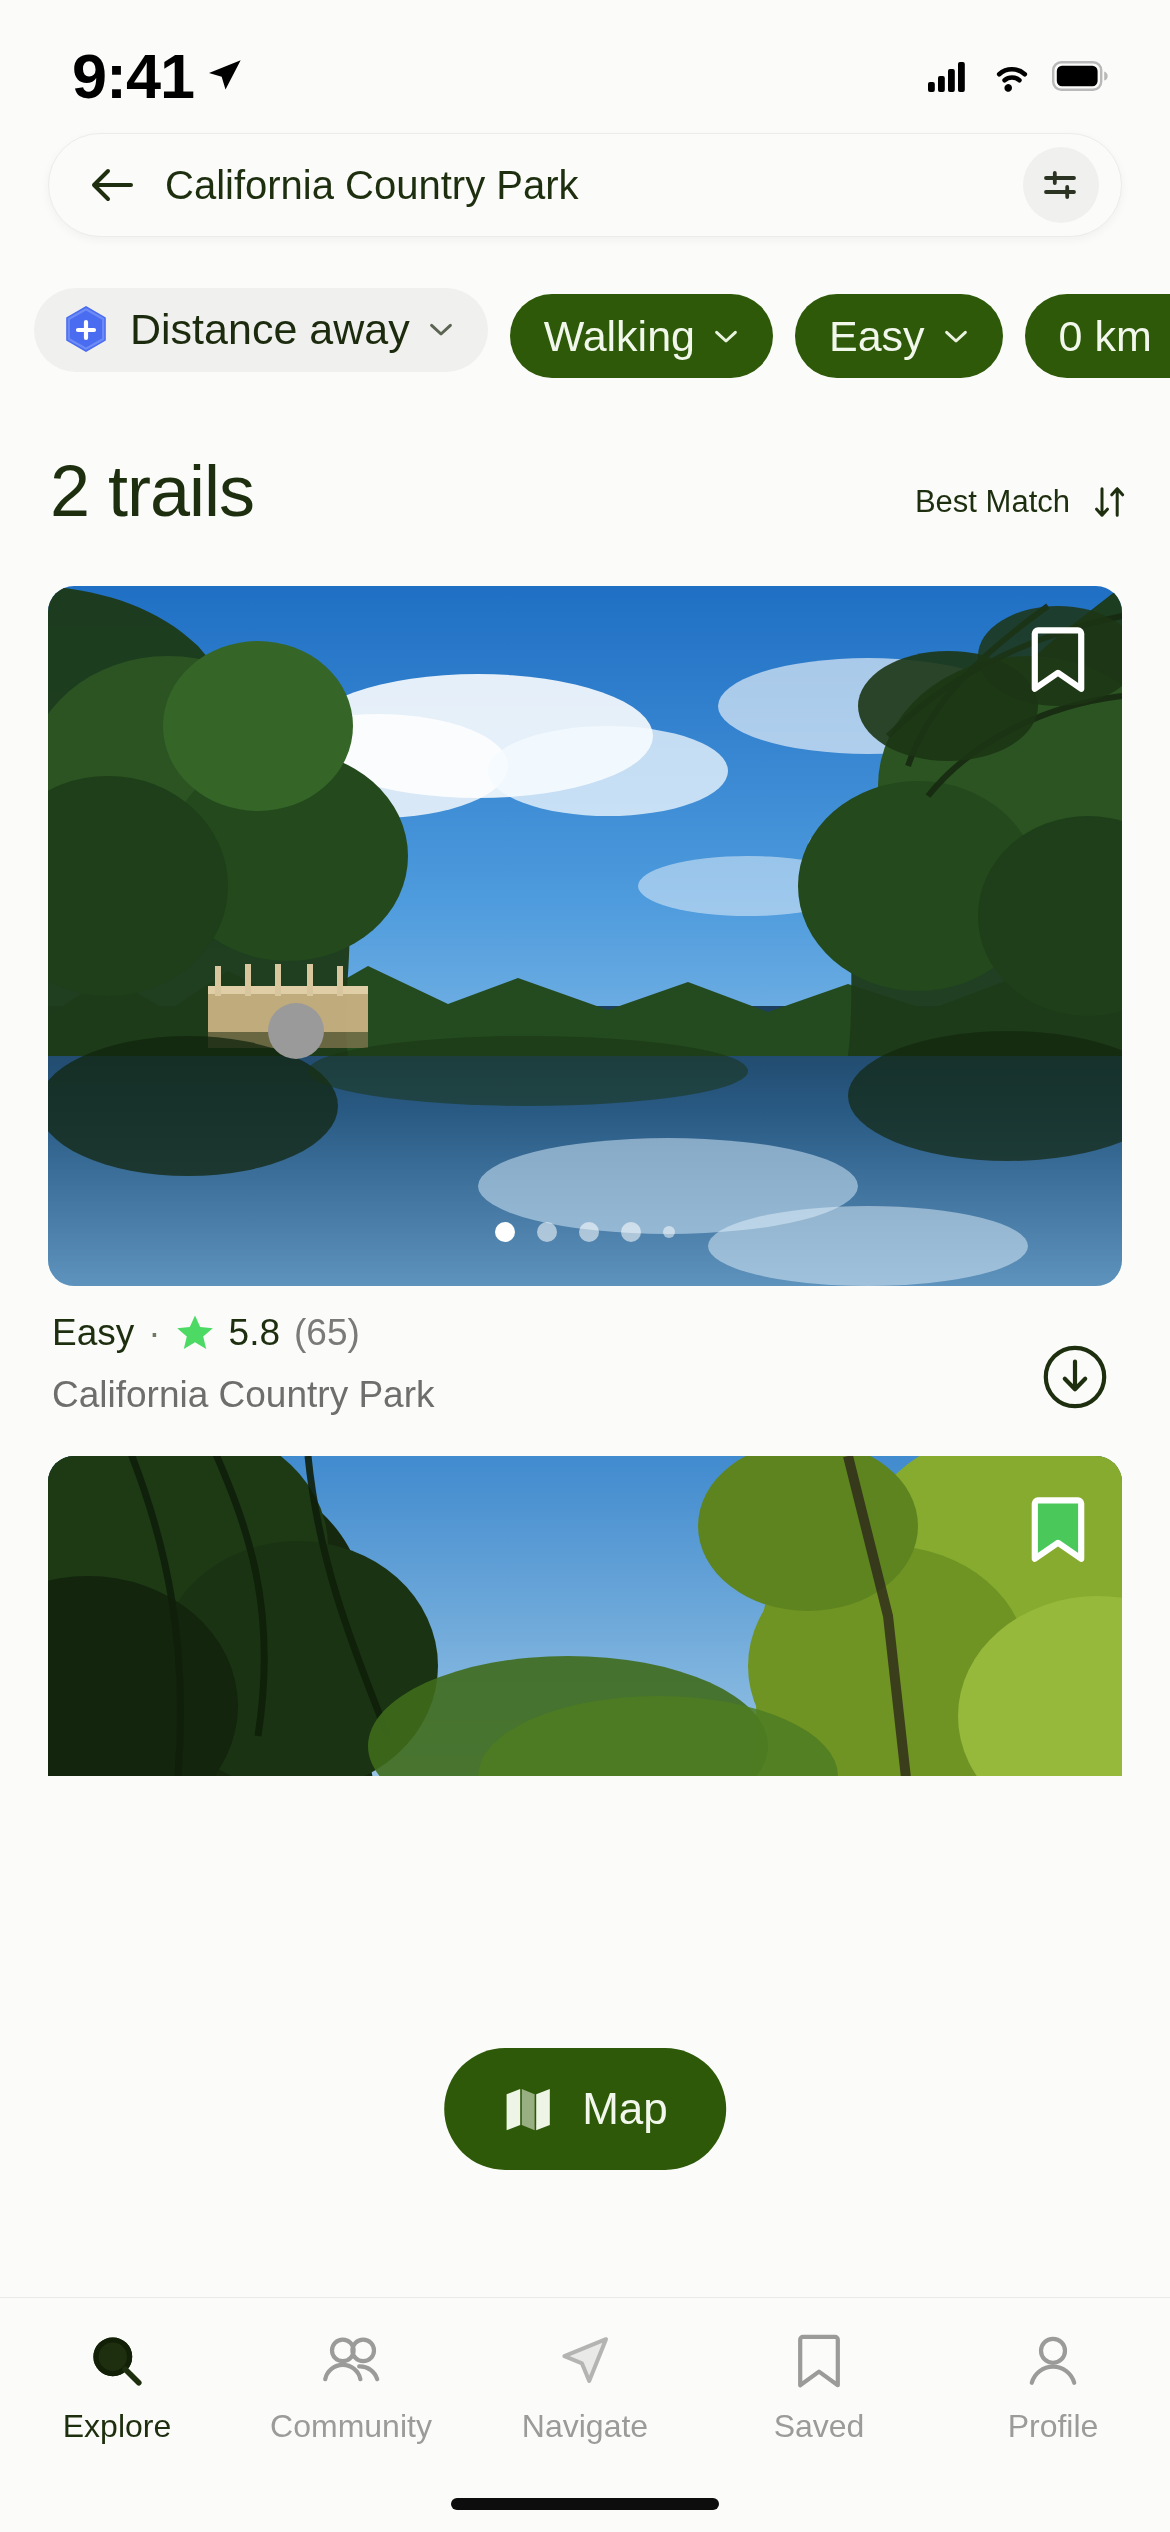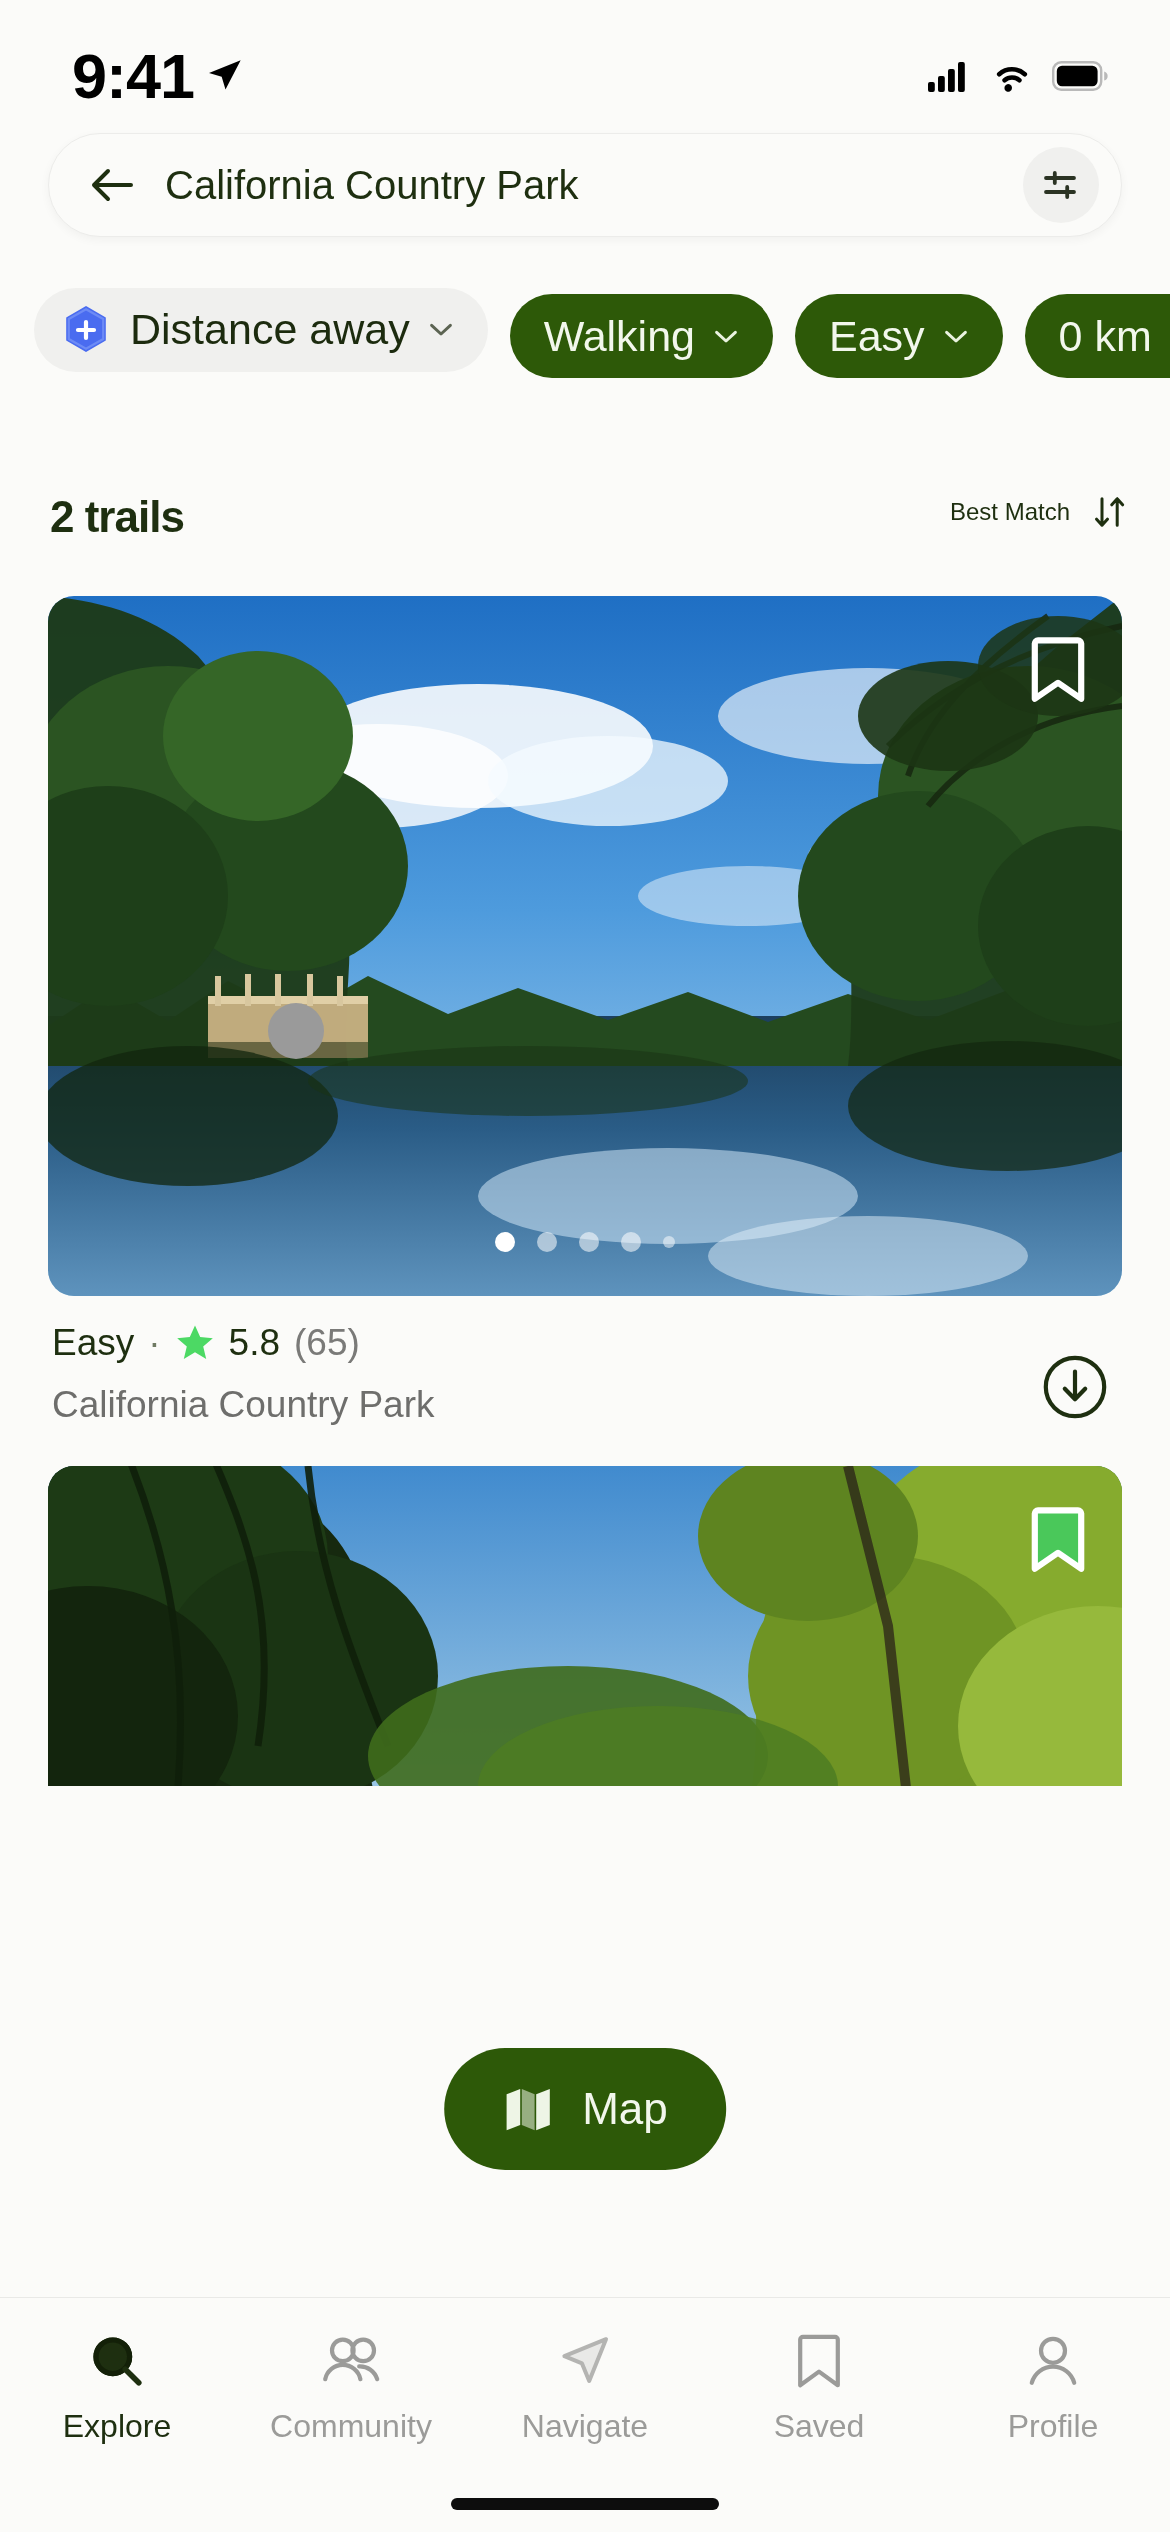--- a/index.html
+++ b/index.html
@@ -54,23 +54,23 @@
   .chip.neutral { background:#f0f0ee; color:#1c2b0e; padding-left:26px; }
   .chip.active  { background:#2d5908; color:#f2f7ec;margin-top:13px; }
   .hexbadge { width:52px; height:52px; flex:0 0 auto; }
   .chev { width:26px; height:15px; flex:0 0 auto; }
 
   
   .results-header {
     display:flex; align-items:flex-end; justify-content:space-between;
     padding:0 40px 0 50px; margin-top:72px;
   }
-  .results-count { font-size:44px; font-weight:700; color:#1e2f10; letter-spacing:-1px;margin-top:42px; }
+  .results-count { font-size:72px; font-weight:400; color:#1e2f10; letter-spacing:-1px; }
   .sort-ctl { display:flex; align-items:center; gap:20px; padding-bottom:10px; }
-  .sort-label { font-size:24px; color:#1e2f10; }
+  .sort-label { font-size:31px; color:#1e2f10; }
 
   
   .cards { margin-top:54px; padding:0 48px; }
   .card { margin-bottom:40px; }
   .card-photo {
     position:relative; height:700px; border-radius:26px; overflow:hidden;
   }
   .card-photo.second { height:320px; border-radius:26px 26px 0 0; }
   .bookmark-btn {
     position:absolute; top:38px; right:36px;

